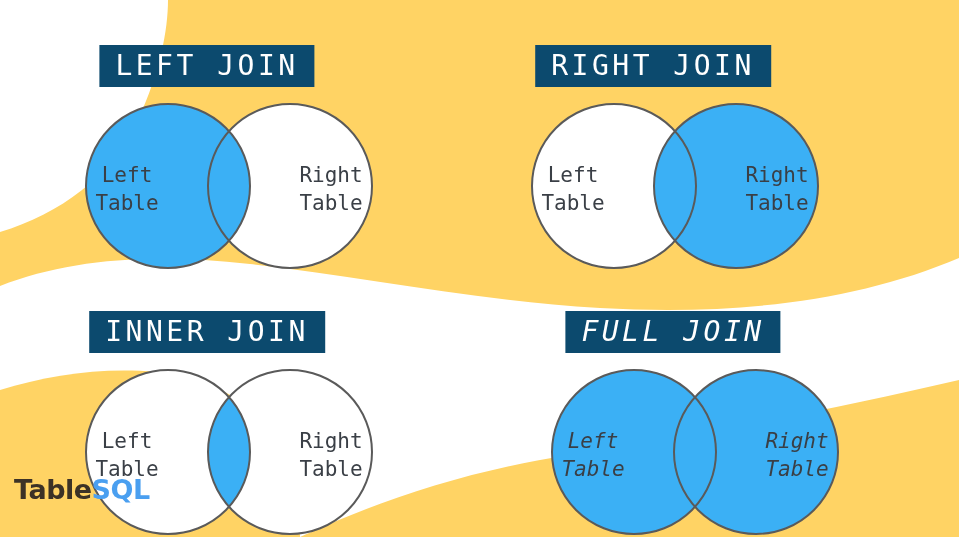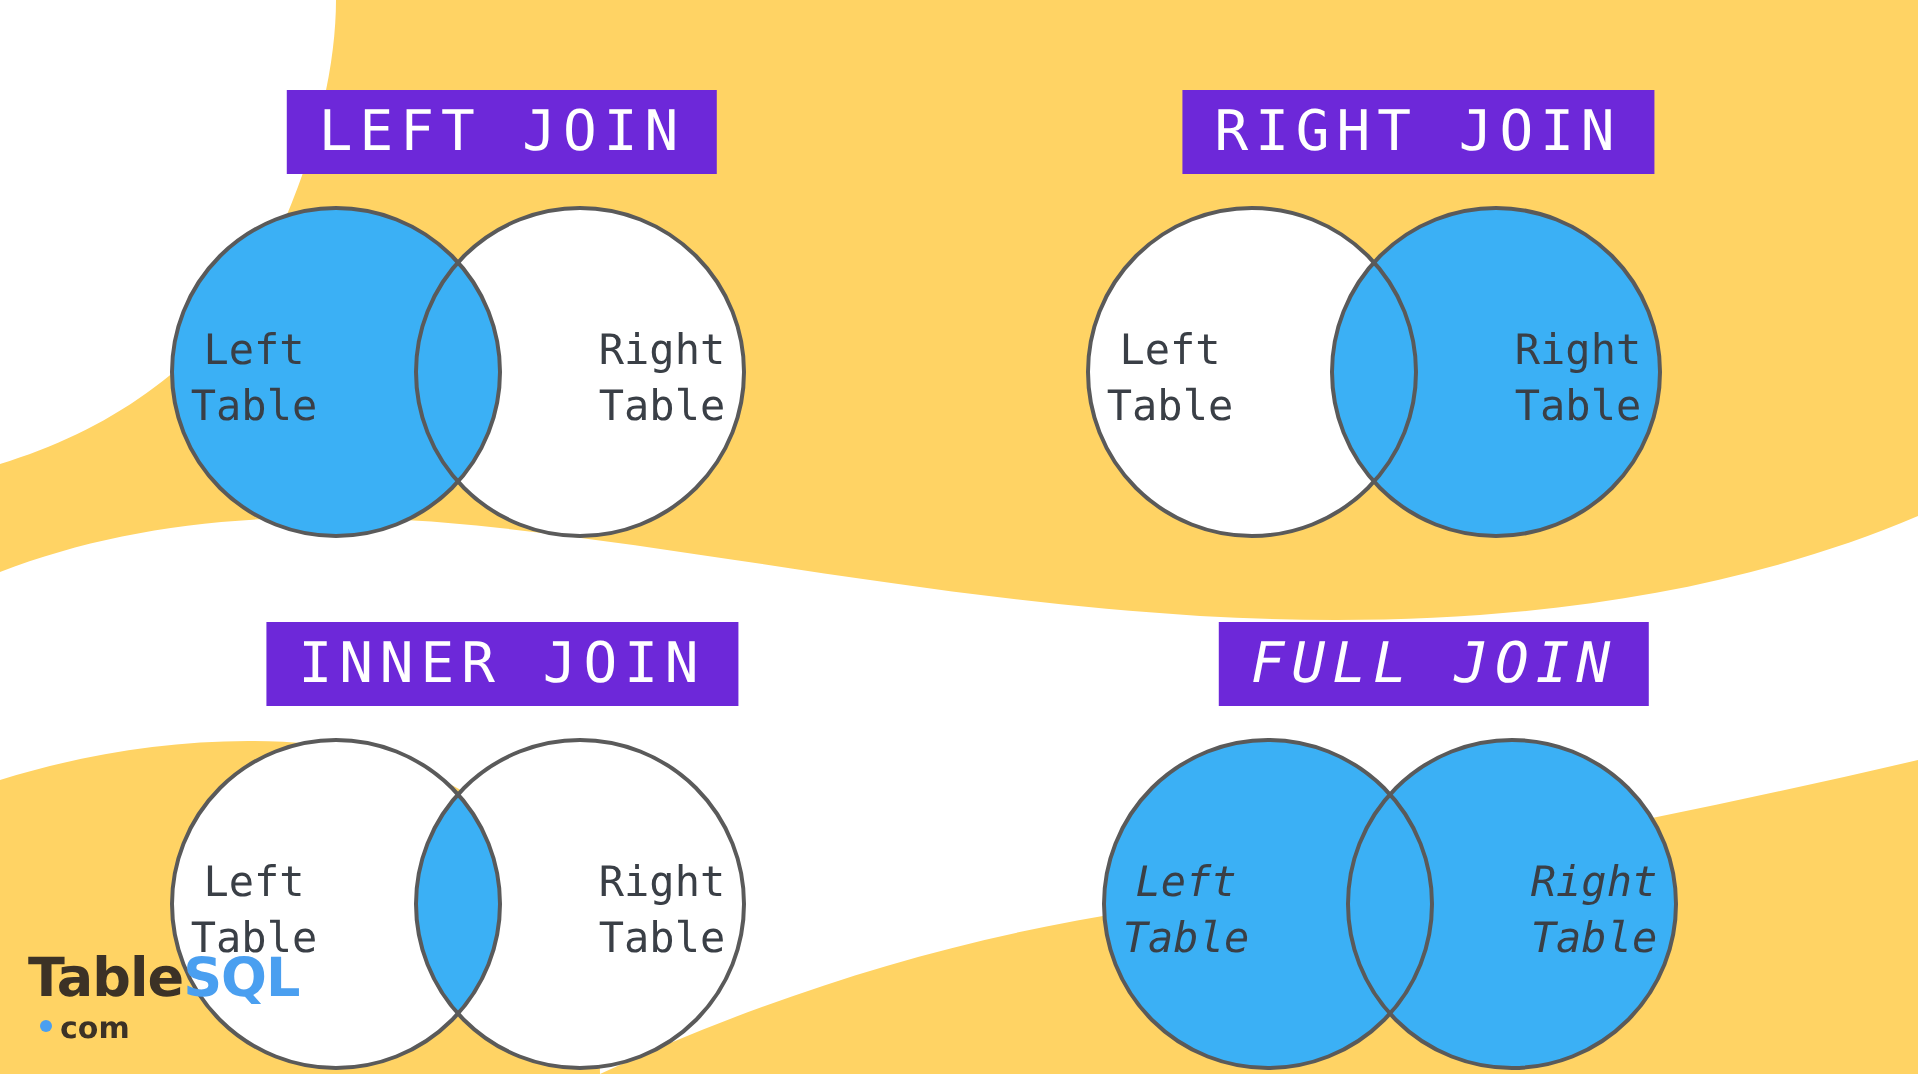--- a/index.html
+++ b/index.html
@@ -24,40 +24,39 @@
     height: 537px;
   }
 
   
   .panel {
     position: absolute;
     width: 430px;
     height: 258px;
   }
   .panel-tl { left: 24px;  top: 12px; }
-  .panel-tr { left: 482px; top: 12px; }
+  .panel-tr { left: 470px; top: 12px; }
   .panel-bl { left: 24px;  top: 278px; }
   .panel-br { left: 490px; top: 278px; font-style: italic; }
 
   
   .badge {
     position: absolute;
     top: 33px;
-    background: #6d28d9;
+    background: #0c4a6e;
     color: #ffffff;
     font-family: "DejaVu Sans Mono", "Liberation Mono", monospace;
     font-size: 28px;
     letter-spacing: 3.5px;
     line-height: 42px;
     height: 42px;
     padding: 0 16px;
     white-space: nowrap;
     text-align: center;
     box-sizing: border-box;
-    margin-left: 44px;
   }
   .badge-left  { left: 183px; transform: translateX(-50%); }
 
   
   .venn {
     position: absolute;
     left: 0;
     top: 88px;
     width: 430px;
     height: 172px;
@@ -206,18 +205,15 @@
       <text x="103" y="110" fill="#3a3f46" font-size="21" font-family="DejaVu Sans Mono, Liberation Mono, monospace" text-anchor="middle"><tspan>Table</tspan></text>
       <text x="307" y="82" fill="#3a3f46" font-size="21" font-family="DejaVu Sans Mono, Liberation Mono, monospace" text-anchor="middle"><tspan>Right</tspan></text>
       <text x="307" y="110" fill="#3a3f46" font-size="21" font-family="DejaVu Sans Mono, Liberation Mono, monospace" text-anchor="middle"><tspan>Table</tspan></text>
     </svg>
   </div>
 
   <div id="logo">
     <div class="logo-main">
       <span class="logo-learn">Table</span><span class="logo-sql">SQL</span>
     </div>
-    <div class="logo-sub">
-      <span class="logo-dot"></span><span>com</span>
-    </div>
   </div>
 
 </div>
 
 </body></html>

